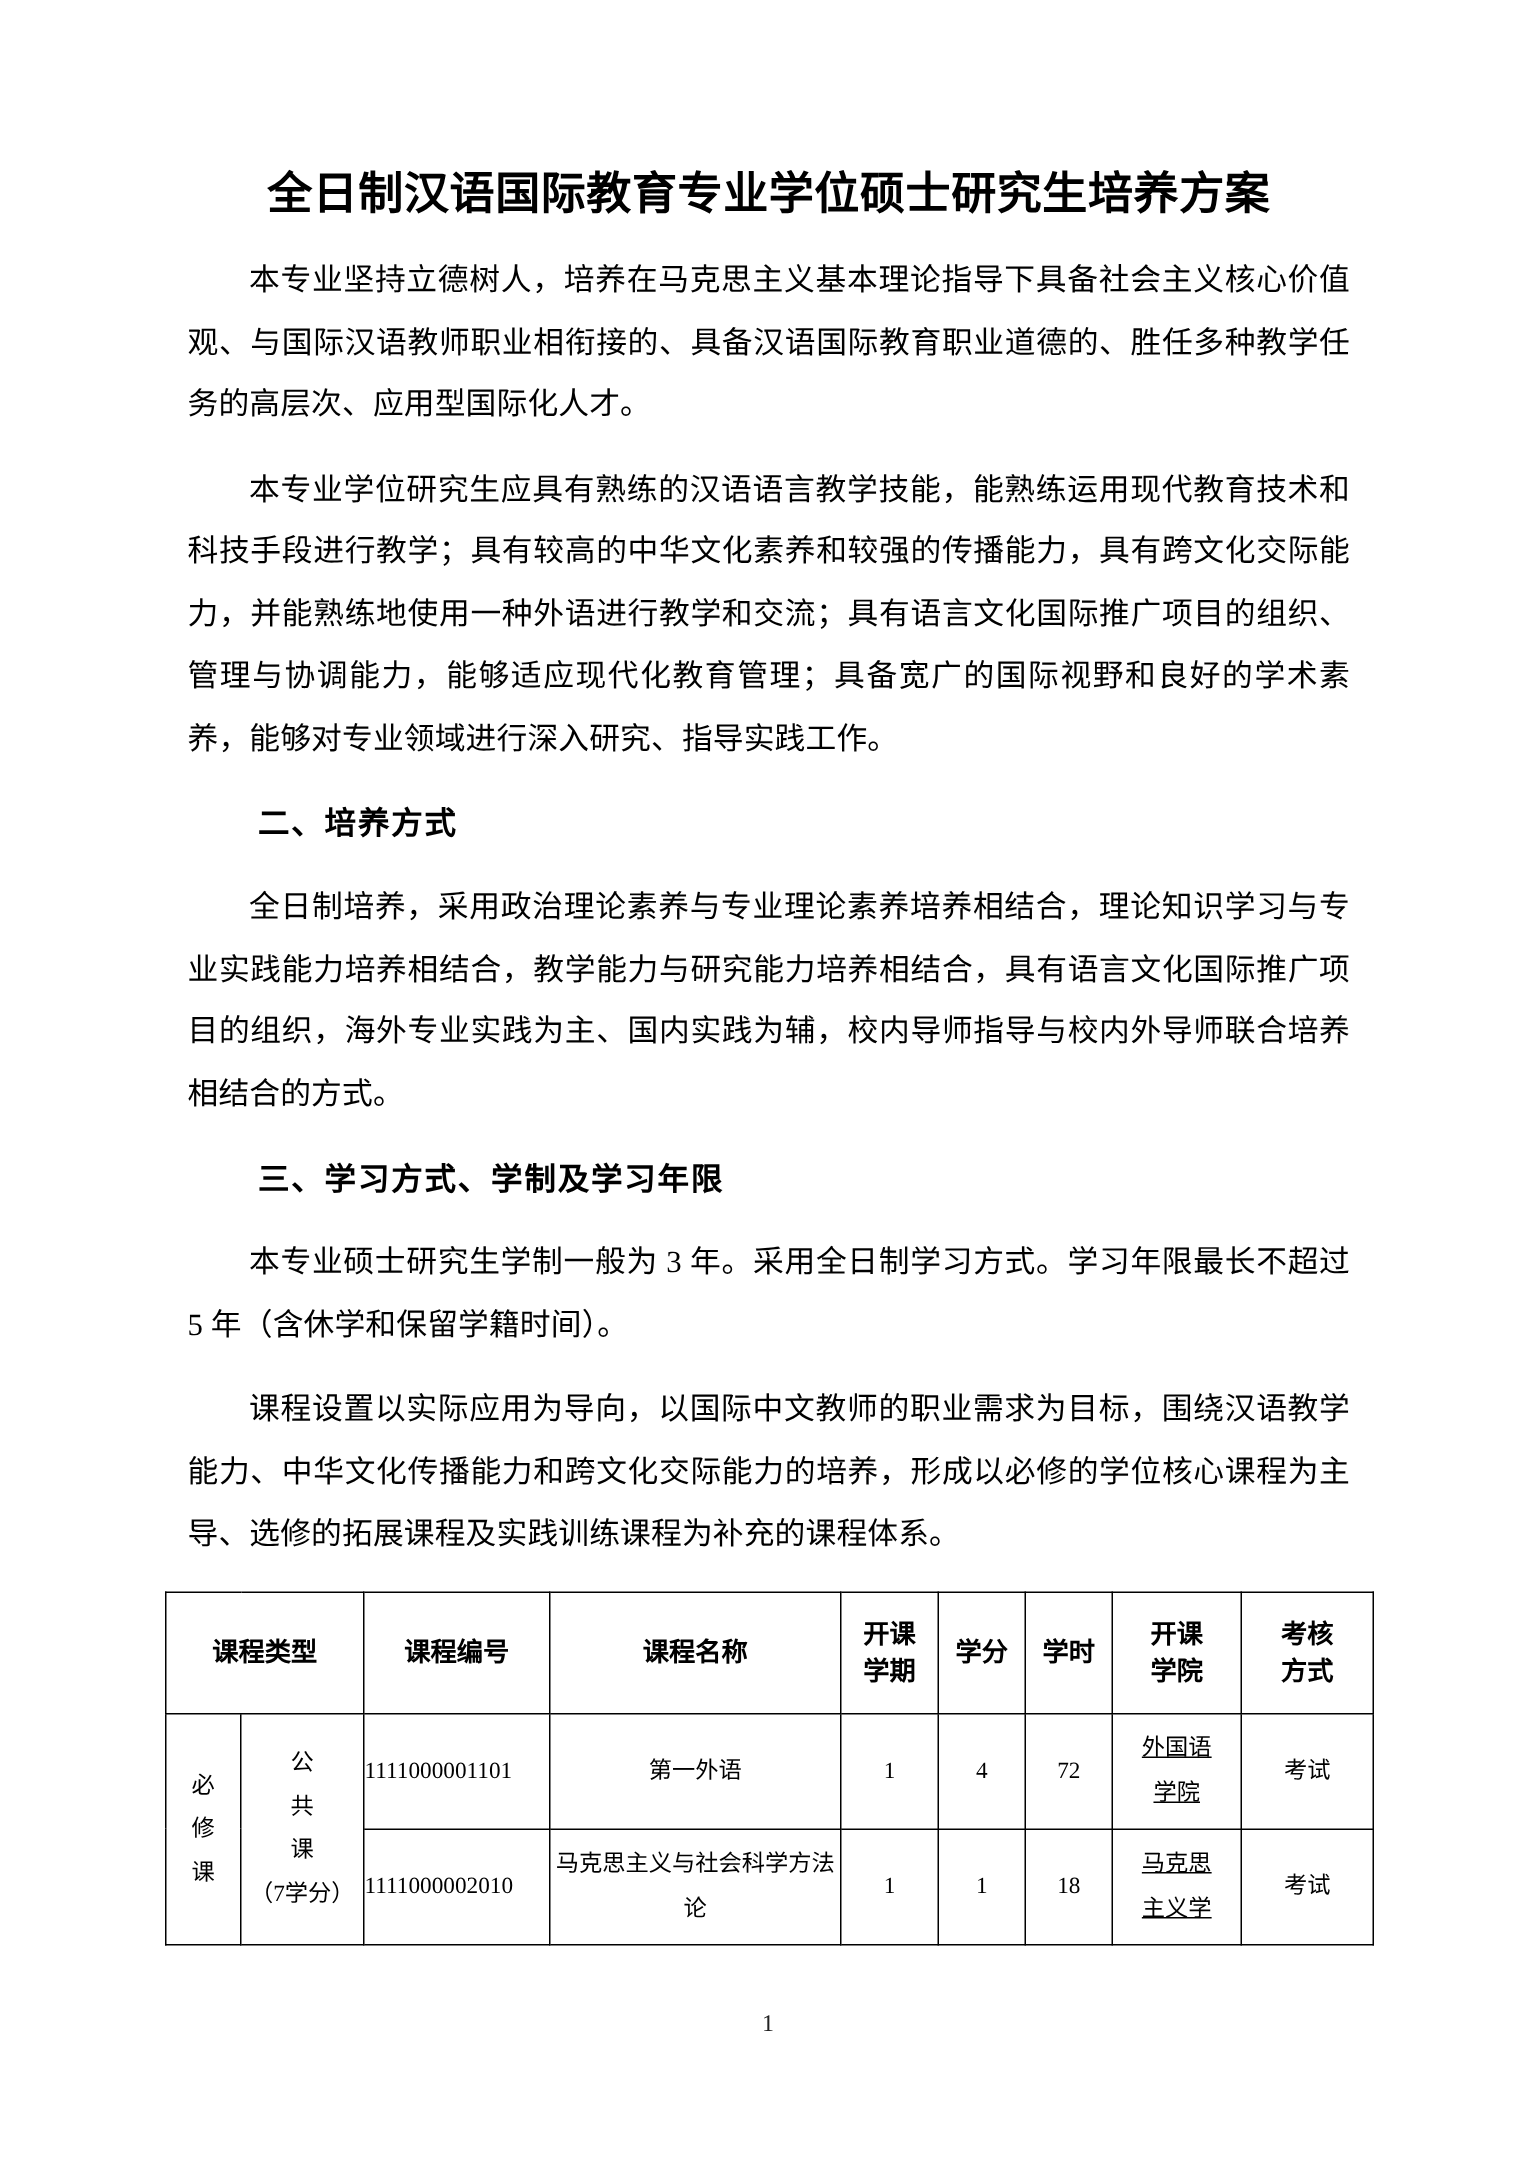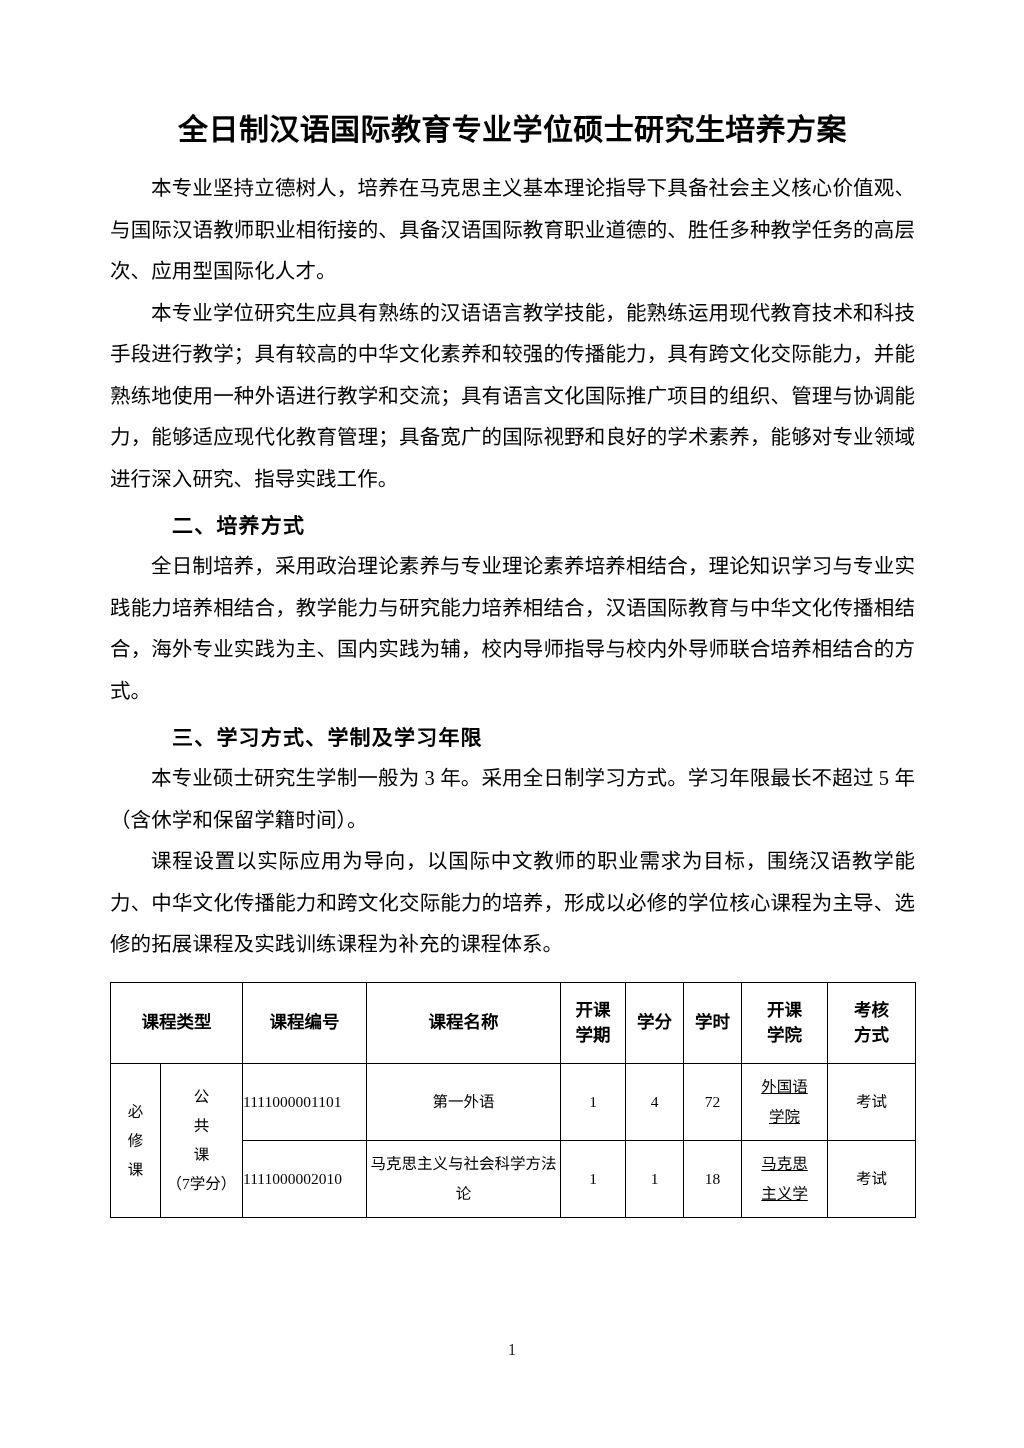--- a/index.html
+++ b/index.html
@@ -32,41 +32,41 @@
   }
 
   
   .doc-title {
     font-family: "Liberation Sans", "DejaVu Sans", sans-serif;
     font-weight: bold;
     font-size: 30px;
     line-height: 44px;
     text-align: center;
     letter-spacing: 0.4px;
-    margin: 0 0 16px 0;
+    margin: 0 0 4px 0;
     white-space: nowrap;
   }
 
   
   .section-heading {
     font-family: "Liberation Sans", "DejaVu Sans", sans-serif;
     font-weight: bold;
     font-size: 21px;
     line-height: 41px;
     margin: 5px 0 0 0;
     text-indent: 62px;
     letter-spacing: 1.2px;
     white-space: nowrap;
   }
 
   
   .para {
     font-size: 20.5px;
     line-height: 41.5px;
-    margin: 0;
+    margin: 15px;
     text-align: justify;
     text-justify: inter-ideograph;
     text-indent: 2em;
     letter-spacing: 0.1px;
   }
 
   
   .course-table-wrap {
     margin-top: 16px;
   }
@@ -157,21 +157,21 @@
 
 <div class="page">
   <div class="content">
 
     <h1 class="doc-title">全日制汉语国际教育专业学位硕士研究生培养方案</h1>
 
     <p class="para">本专业坚持立德树人，培养在马克思主义基本理论指导下具备社会主义核心价值观、与国际汉语教师职业相衔接的、具备汉语国际教育职业道德的、胜任多种教学任务的高层次、应用型国际化人才。</p>
     <p class="para">本专业学位研究生应具有熟练的汉语语言教学技能，能熟练运用现代教育技术和科技手段进行教学；具有较高的中华文化素养和较强的传播能力，具有跨文化交际能力，并能熟练地使用一种外语进行教学和交流；具有语言文化国际推广项目的组织、管理与协调能力，能够适应现代化教育管理；具备宽广的国际视野和良好的学术素养，能够对专业领域进行深入研究、指导实践工作。</p>
 
     <h2 class="section-heading">二、培养方式</h2>
-    <p class="para">全日制培养，采用政治理论素养与专业理论素养培养相结合，理论知识学习与专业实践能力培养相结合，教学能力与研究能力培养相结合，汉语国际教育与中华文化传播相结合，海外专业实践为主、国内实践为辅，校内导师指导与校内外导师联合培养相结合的方式。</p>
+    <p class="para">全日制培养，采用政治理论素养与专业理论素养培养相结合，理论知识学习与专业实践能力培养相结合，教学能力与研究能力培养相结合，具有语言文化国际推广项目的组织，海外专业实践为主、国内实践为辅，校内导师指导与校内外导师联合培养相结合的方式。</p>
 
     <h2 class="section-heading">三、学习方式、学制及学习年限</h2>
     <p class="para">本专业硕士研究生学制一般为 3 年。采用全日制学习方式。学习年限最长不超过 5 年（含休学和保留学籍时间）。</p>
 
     <p class="para">课程设置以实际应用为导向，以国际中文教师的职业需求为目标，围绕汉语教学能力、中华文化传播能力和跨文化交际能力的培养，形成以必修的学位核心课程为主导、选修的拓展课程及实践训练课程为补充的课程体系。</p>
 
     <div class="course-table-wrap">
       <table class="course-table">
         <colgroup>
           <col class="c-type1">

